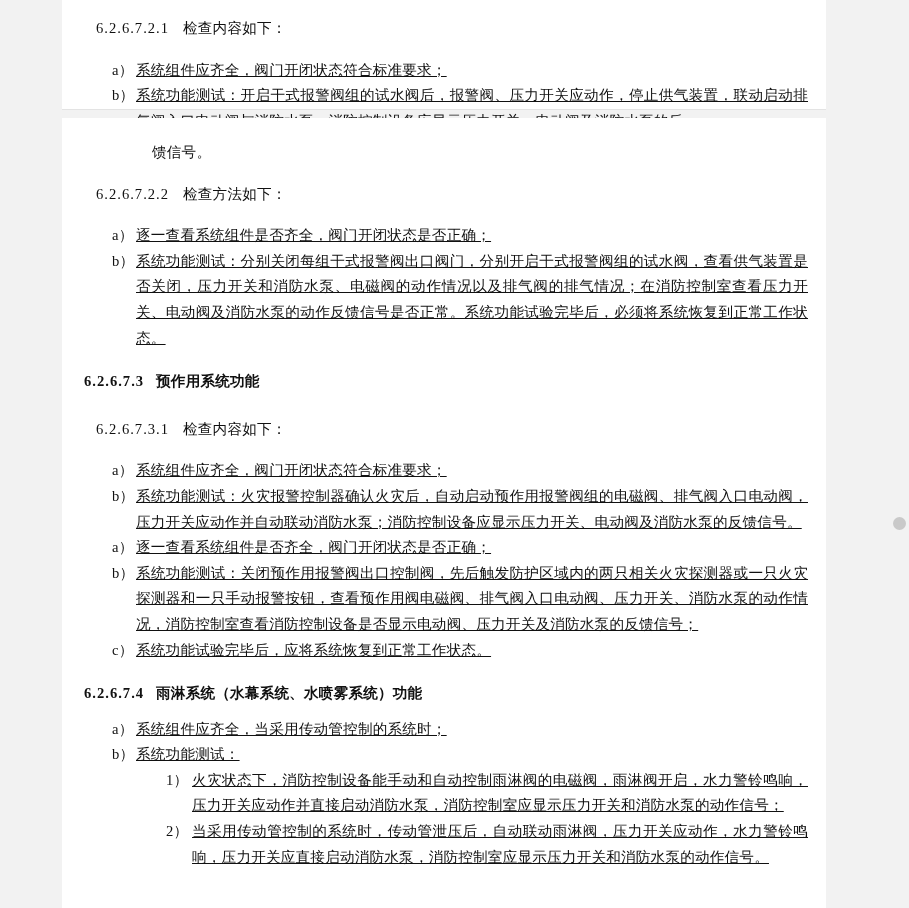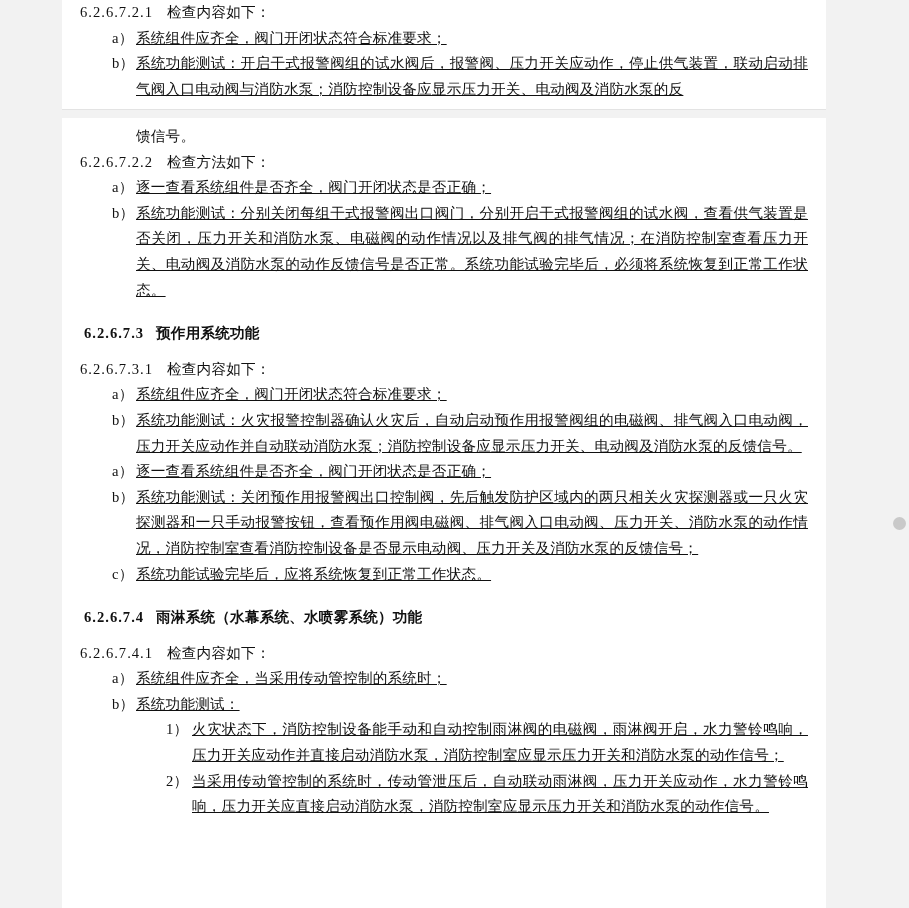--- a/index.html
+++ b/index.html
@@ -33,21 +33,21 @@
     padding: 6px 18px 0 18px;
   }
   .block {
     font-size: 14.6px;
     line-height: 25.6px;
     color: #111111;
     letter-spacing: 0.2px;
   }
   
   .clause {
-    margin: 0;
+    margin: 16px;
     padding: 0;
     white-space: nowrap;
   }
   .clause .num {
     letter-spacing: 1.0px;
   }
   .clause .gap {
     display: inline-block;
     width: 14px;
   }
@@ -88,21 +88,21 @@
   .subitem .marker {
     width: 56px;
     flex: 0 0 56px;
     padding-left: 30px;
   }
   .subitem {
     padding-left: 56px;
   }
   .cont {
     padding-left: 56px;
-    margin: 0;
+    margin: 16px;
     text-align: justify;
   }
   
   .scroll-dot {
     position: absolute;
     right: 3px;
     top: 517px;
     width: 13px;
     height: 13px;
     border-radius: 50%;
@@ -172,23 +172,20 @@
   </div>
   <div class="item">
     <span class="marker">c）</span>
     <span class="body">系统功能试验完毕后，应将系统恢复到正常工作状态。</span>
   </div>
 
   <p class="section-head">
     <span class="num">6.2.6.7.4</span><span class="gap"></span><span>雨淋系统（水幕系统、水喷雾系统）功能</span>
   </p>
 
-  <p class="clause">
-    <span class="num">6.2.6.7.4.1</span><span class="gap"></span><span>检查内容如下：</span>
-  </p>
   <div class="item">
     <span class="marker">a）</span>
     <span class="body">系统组件应齐全，当采用传动管控制的系统时；</span>
   </div>
   <div class="item">
     <span class="marker">b）</span>
     <span class="body">系统功能测试：</span>
   </div>
   <div class="item subitem">
     <span class="marker">1）</span>

